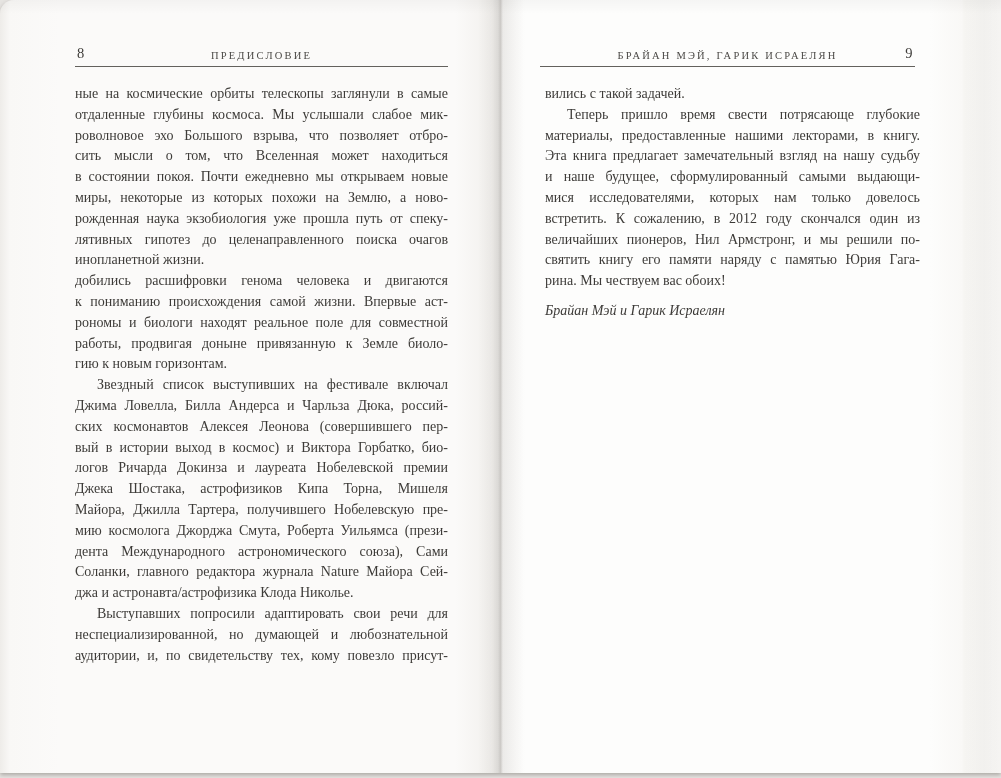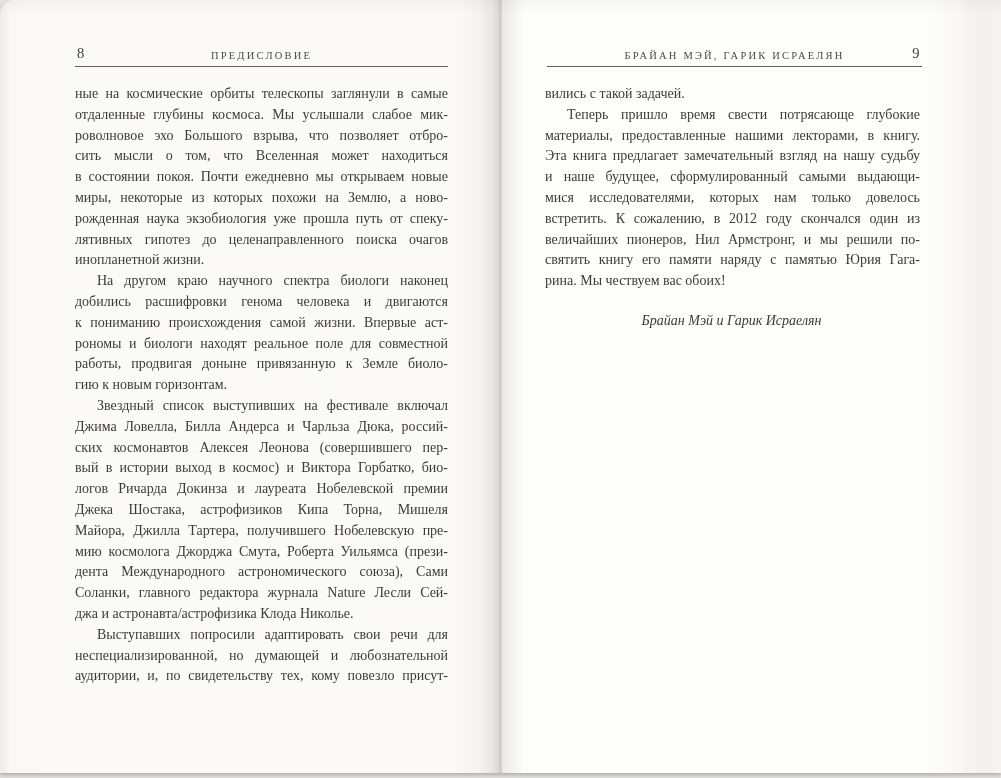--- a/index.html
+++ b/index.html
@@ -22,21 +22,21 @@
     box-shadow: 0 2px 4px rgba(60,55,50,0.35);
   }
 
   .page { position:absolute; top:0; height:773px; }
   .page-left  { left:0;   width:500px; }
   .page-right { left:500px; width:501px; }
 
   
   .page-header { position:absolute; top:41px; height:26px; border-bottom:1px solid #63615d; }
   .page-left  .page-header { left:75px;  width:373px; }
-  .page-right .page-header { left:47px;  width:375px;font-family:Liberation Serif, serif; }
+  .page-right .page-header { left:40px;  width:375px;font-family:Liberation Serif, serif; }
   .page-num {
     position:absolute; bottom:4px; font-size:14.5px; color:#3e3c39; letter-spacing:0.5px;
   }
   .page-num.at-left  { left:2px; }
   .page-num.at-right { right:2px; }
   .running-head {
     position:absolute; left:0; right:0; bottom:5px; text-align:center;
     font-size:10.5px; letter-spacing:2.2px; color:#4b4946;
   }
 
@@ -47,21 +47,21 @@
   }
   .page-left  .body-text { left:75px; width:373px; }
   .page-right .body-text { left:45px; width:375px; }
 
   .line { text-align:justify; text-align-last:justify; }
   .line.last { text-align-last:left; }
   .line.indent { text-indent:22px; }
   .it { }
 
   .signature {
-    text-align:center; font-style:italic; margin-top:19px;
+    text-align:left; font-style:italic; margin-top:9px;
     font-size:14px; line-height:20.8px; color:#3d3b38; padding-right:2px;
   }
 
   
   .spine-shadow {
     position:absolute; top:0; height:773px; left:478px; width:46px; pointer-events:none;
     background: linear-gradient(to right,
       rgba(0,0,0,0) 0%, rgba(0,0,0,0.05) 44%, rgba(90,85,80,0.18) 49%,
       rgba(0,0,0,0.04) 54%, rgba(255,255,255,0) 100%);
   }
@@ -88,38 +88,37 @@
             <div class="line">отдаленные глубины космоса. Мы услышали слабое мик-</div>
             <div class="line">роволновое эхо Большого взрыва, что позволяет отбро-</div>
             <div class="line">сить мысли о том, что Вселенная может находиться</div>
             <div class="line">в состоянии покоя. Почти ежедневно мы открываем новые</div>
             <div class="line">миры, некоторые из которых похожи на Землю, а ново-</div>
             <div class="line">рожденная наука экзобиология уже прошла путь от спеку-</div>
             <div class="line">лятивных гипотез до целенаправленного поиска очагов</div>
             <div class="line last">инопланетной жизни.</div>
           </div>
           <div class="para">
-            <div class="line indent">На другом краю научного спектра биологи наконец</div>
             <div class="line">добились расшифровки генома человека и двигаются</div>
             <div class="line">к пониманию происхождения самой жизни. Впервые аст-</div>
             <div class="line">рономы и биологи находят реальное поле для совместной</div>
             <div class="line">работы, продвигая доныне привязанную к Земле биоло-</div>
             <div class="line last">гию к новым горизонтам.</div>
           </div>
           <div class="para">
             <div class="line indent">Звездный список выступивших на фестивале включал</div>
             <div class="line">Джима Ловелла, Билла Андерса и Чарльза Дюка, россий-</div>
             <div class="line">ских космонавтов Алексея Леонова (совершившего пер-</div>
             <div class="line">вый в истории выход в космос) и Виктора Горбатко, био-</div>
             <div class="line">логов Ричарда Докинза и лауреата Нобелевской премии</div>
             <div class="line">Джека Шостака, астрофизиков Кипа Торна, Мишеля</div>
             <div class="line">Майора, Джилла Тартера, получившего Нобелевскую пре-</div>
             <div class="line">мию космолога Джорджа Смута, Роберта Уильямса (прези-</div>
             <div class="line">дента Международного астрономического союза), Сами</div>
-            <div class="line"><span>Соланки, главного редактора журнала </span><span class="it">Nature</span><span> Лесли Сей-</span></div>
+            <div class="line"><span>Соланки, главного редактора журнала </span><span class="it">Nature</span><span> Майора Сей-</span></div>
             <div class="line last">джа и астронавта/астрофизика Клода Николье.</div>
           </div>
           <div class="para">
             <div class="line indent">Выступавших попросили адаптировать свои речи для</div>
             <div class="line">неспециализированной, но думающей и любознательной</div>
             <div class="line">аудитории, и, по свидетельству тех, кому повезло присут-</div>
           </div>
         </div>
     </div>
 

